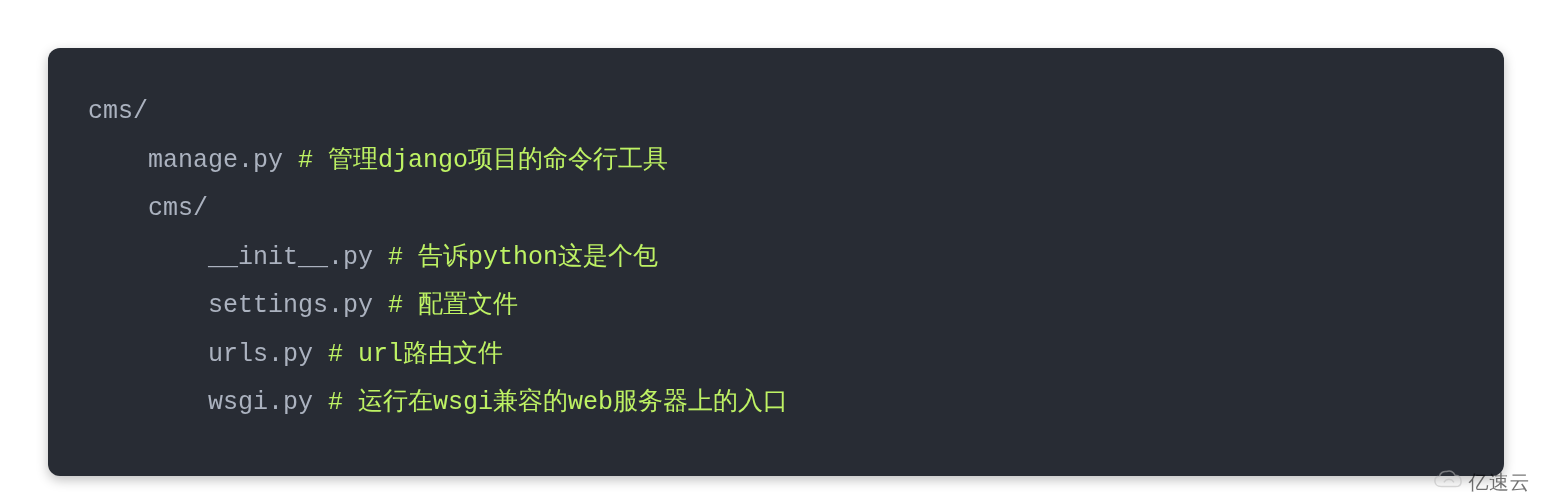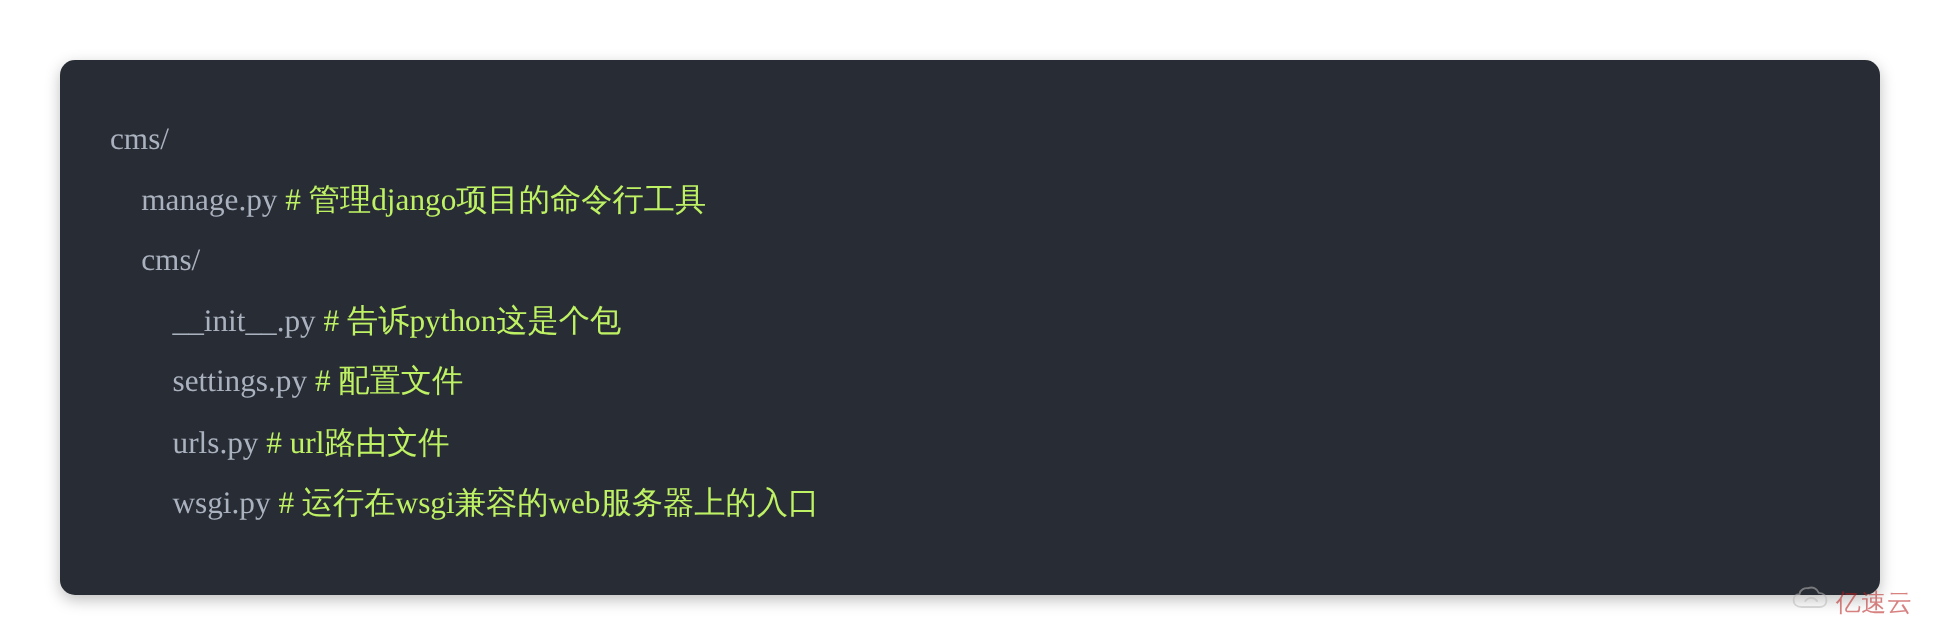--- a/index.html
+++ b/index.html
@@ -18,40 +18,39 @@
   .code-block {
     background: #282c34;
     border-radius: 12px;
     padding: 40px 60px 48px 40px;
     box-shadow: 0 4px 12px rgba(0,0,0,0.25);
     font-size: 25px;
     line-height: 1.94;
     color: #abb2bf;
     white-space: pre;
     overflow: hidden;
-    font-family: Liberation Serif, serif;
   }
   .code-line {
     display: block;
   }
   .plain {
     color: #abb2bf;
   }
   .comment {
     color: #bef264;
   }
   .watermark {
     position: absolute;
     right: 22px;
     bottom: 8px;
     display: flex;
     align-items: center;
     gap: 6px;
     opacity: 0.55;
-    color: #b91c1c;
+    color: #000000;
     font-family: -apple-system, BlinkMacSystemFont, "Segoe UI", Arial, sans-serif;
     font-size: 20px;
     font-weight: 500;
     letter-spacing: 0.5px;
   }
   .watermark svg {
     width: 30px;
     height: 22px;
   }
 </style>

